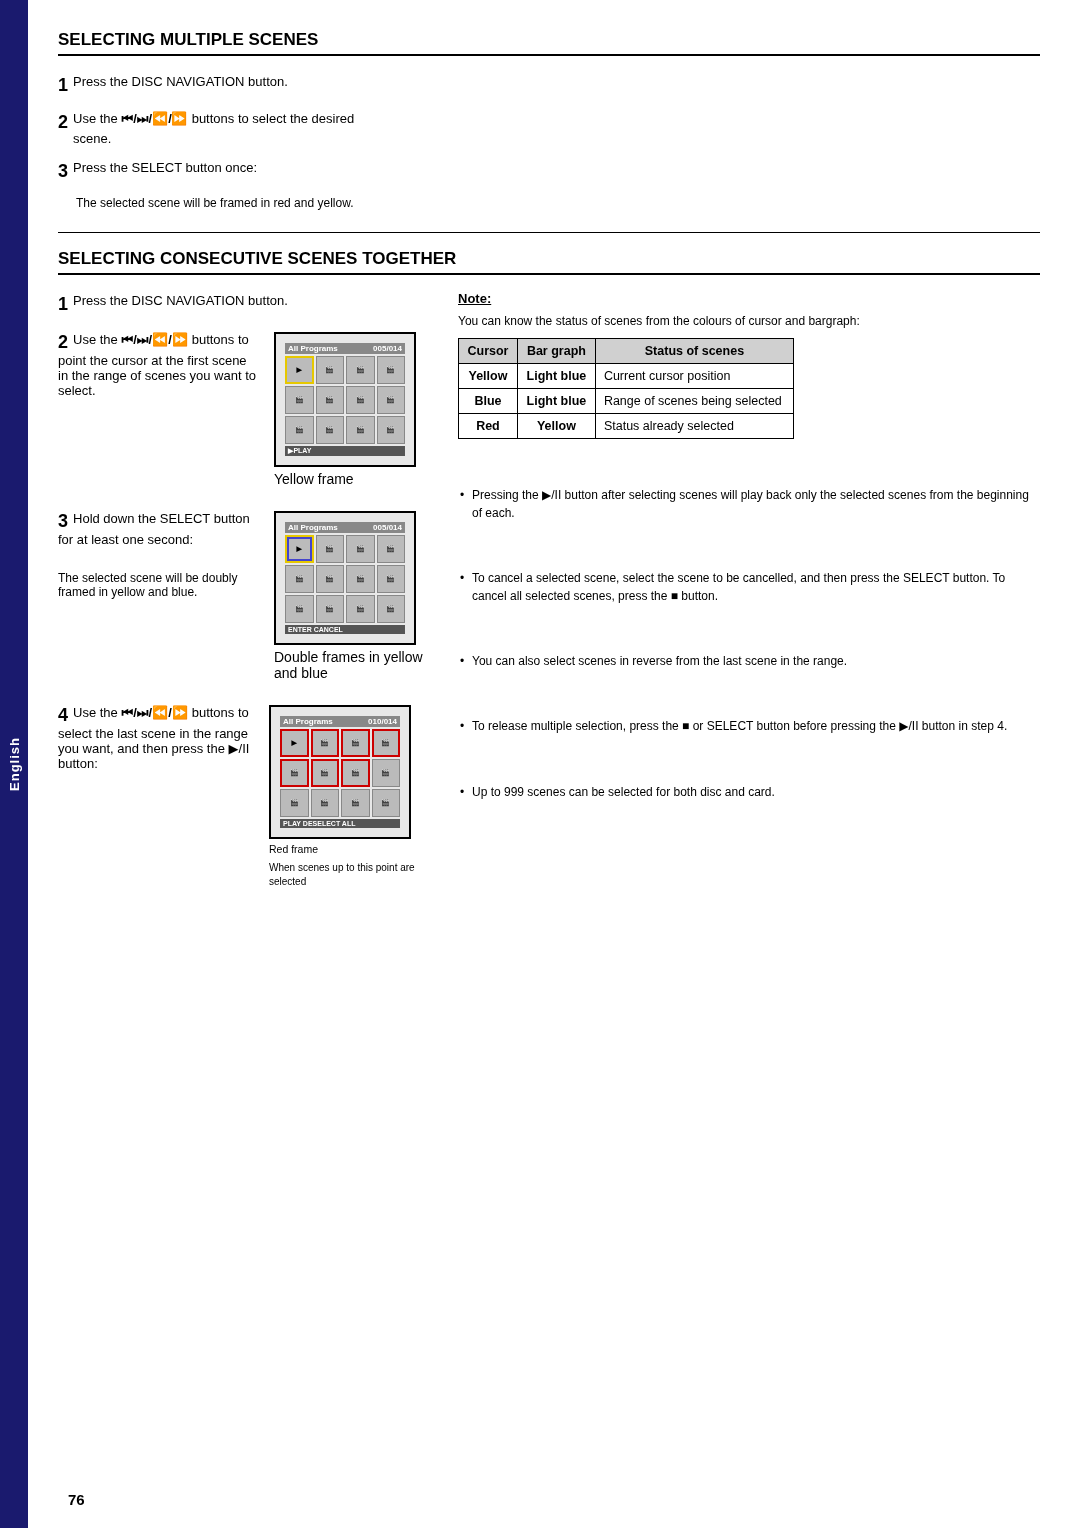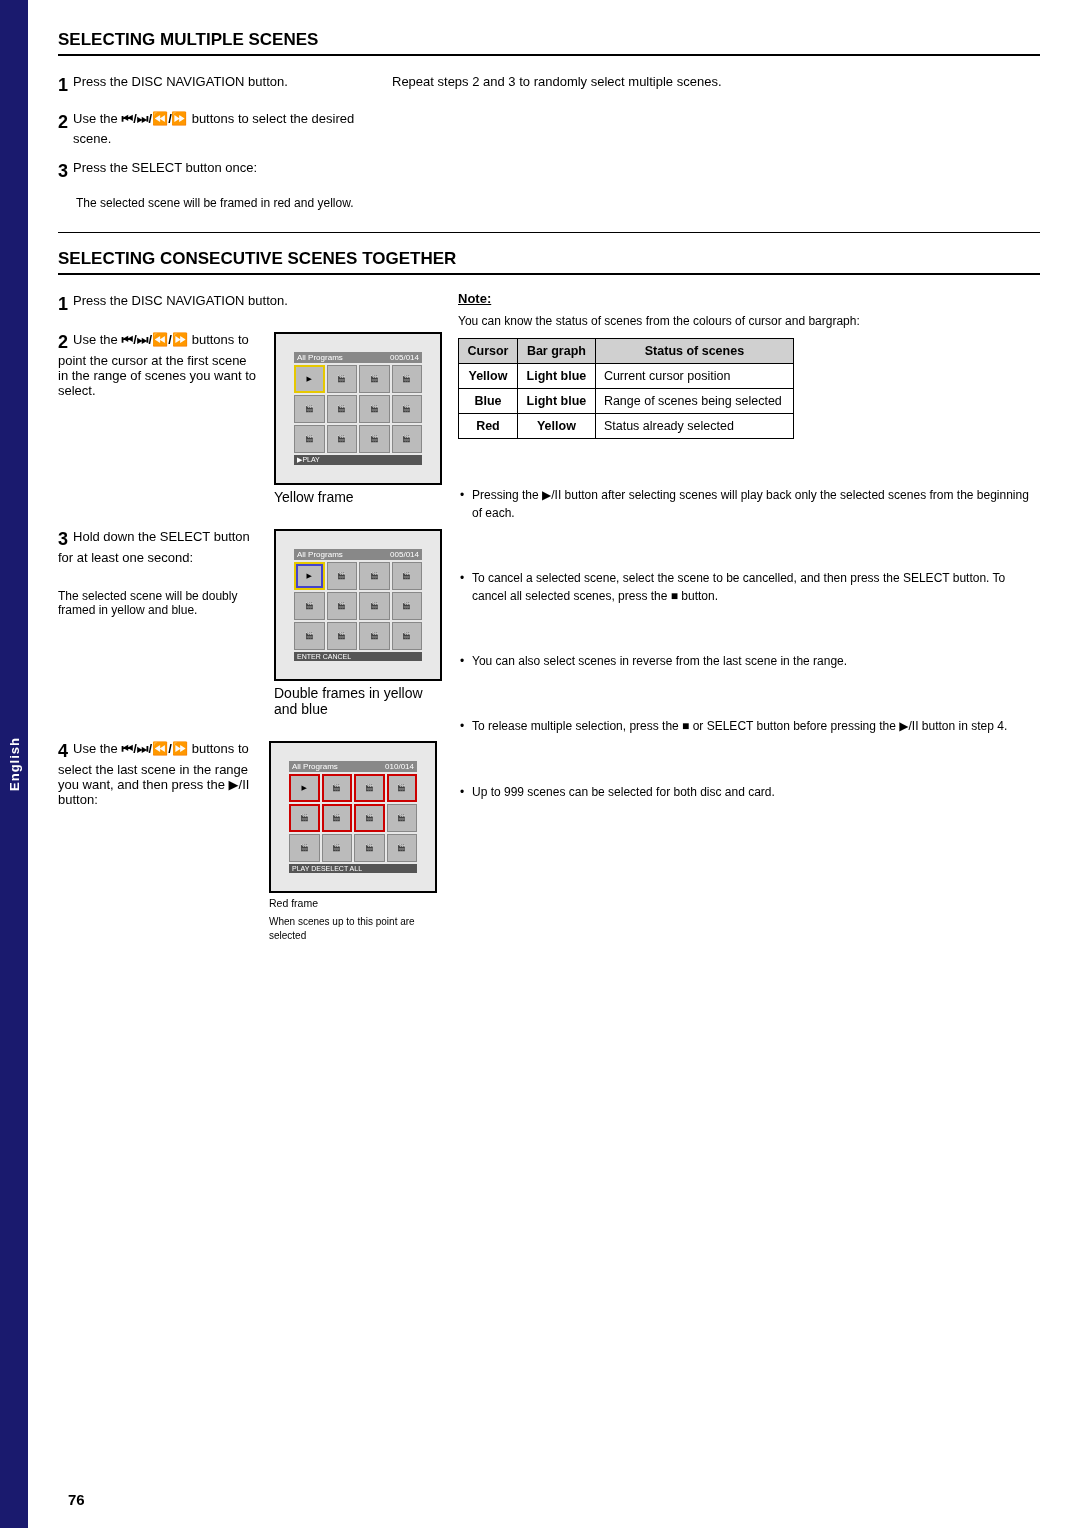--- a/index.html
+++ b/index.html
@@ -133,26 +133,27 @@
     .status-table td:first-child,
     .status-table td:nth-child(2) {
       font-weight: bold;
       text-align: center;
       white-space: nowrap;
     }
 
     
     .screen-mockup {
       border: 2px solid #000;
-      width: 168px;
+      width: 142px;
       background: #e8e8e8;
       margin-bottom: 4px;
       font-size: 9px;
-      padding: 18px;
+      padding: 9px;
       position: relative;
+      font-weight: bold;
     }
 
     .screen-header {
       display: flex;
       justify-content: space-between;
       background: #888;
       color: #fff;
       padding: 1px 3px;
       font-size: 8px;
       margin-bottom: 2px;
@@ -266,23 +267,20 @@
             <span class="step-num">2 </span>
             <span class="step-text">
               <span>Use the </span><strong>⏮/⏭/⏪/⏩</strong><span> buttons to select the desired scene.</span>
             </span>
           </div>
           <div class="step">
             <span class="step-num">3 </span>
             <span class="step-text">Press the SELECT button once:</span>
           </div>
           <div class="indent sub-note" style="margin-top:6px;">The selected scene will be framed in red and yellow.</div>
-        </div>
-        <div class="col-right">
-          <div class="right-col-top">Repeat steps 2 and 3 to randomly select multiple scenes.</div>
         </div>
       </div>
     </div>
 
     <hr style="border:0; border-top:1px solid #000; margin-bottom:16px;">
 
     <div>
       <div class="section-title">SELECTING CONSECUTIVE SCENES TOGETHER</div>
 
       <div class="two-col">

